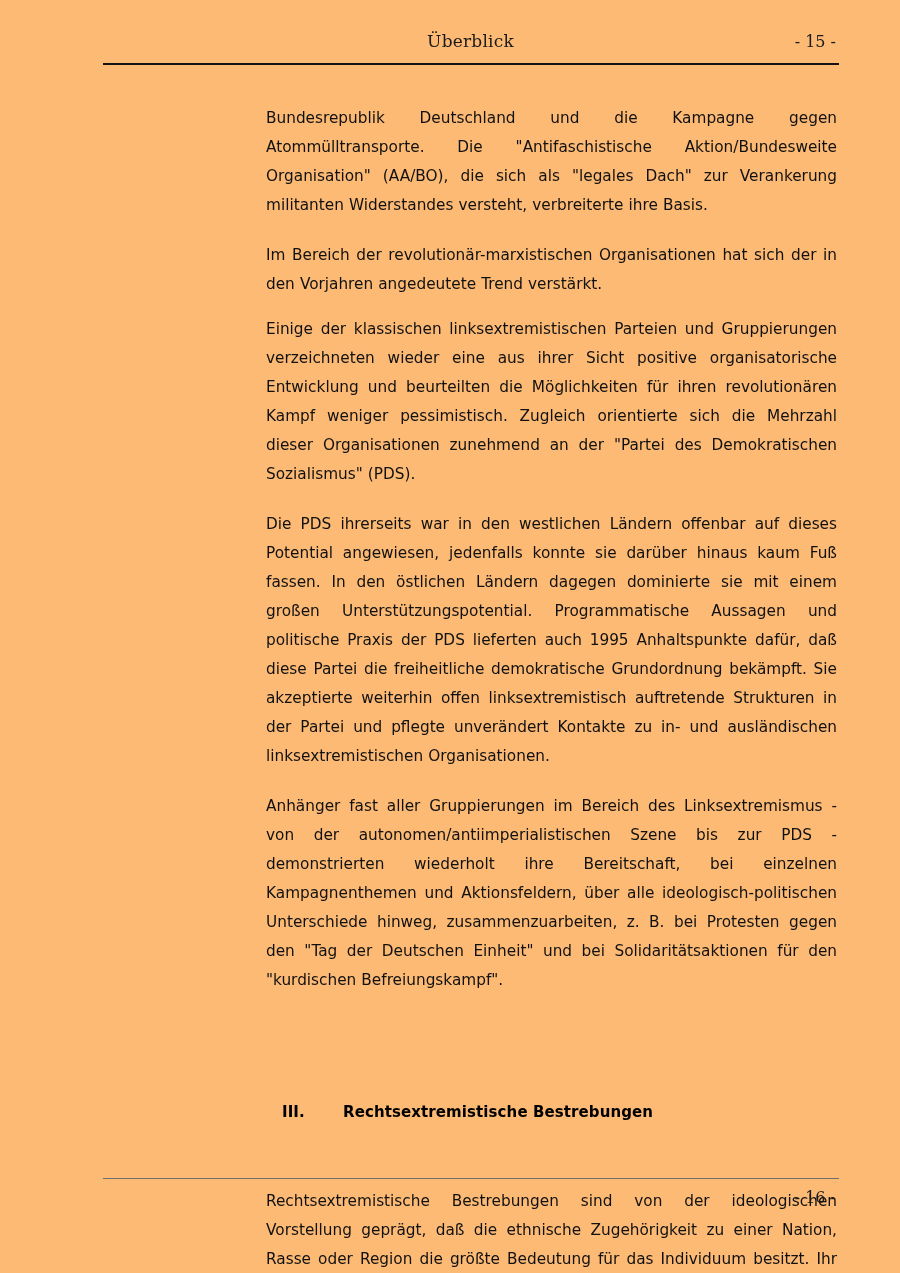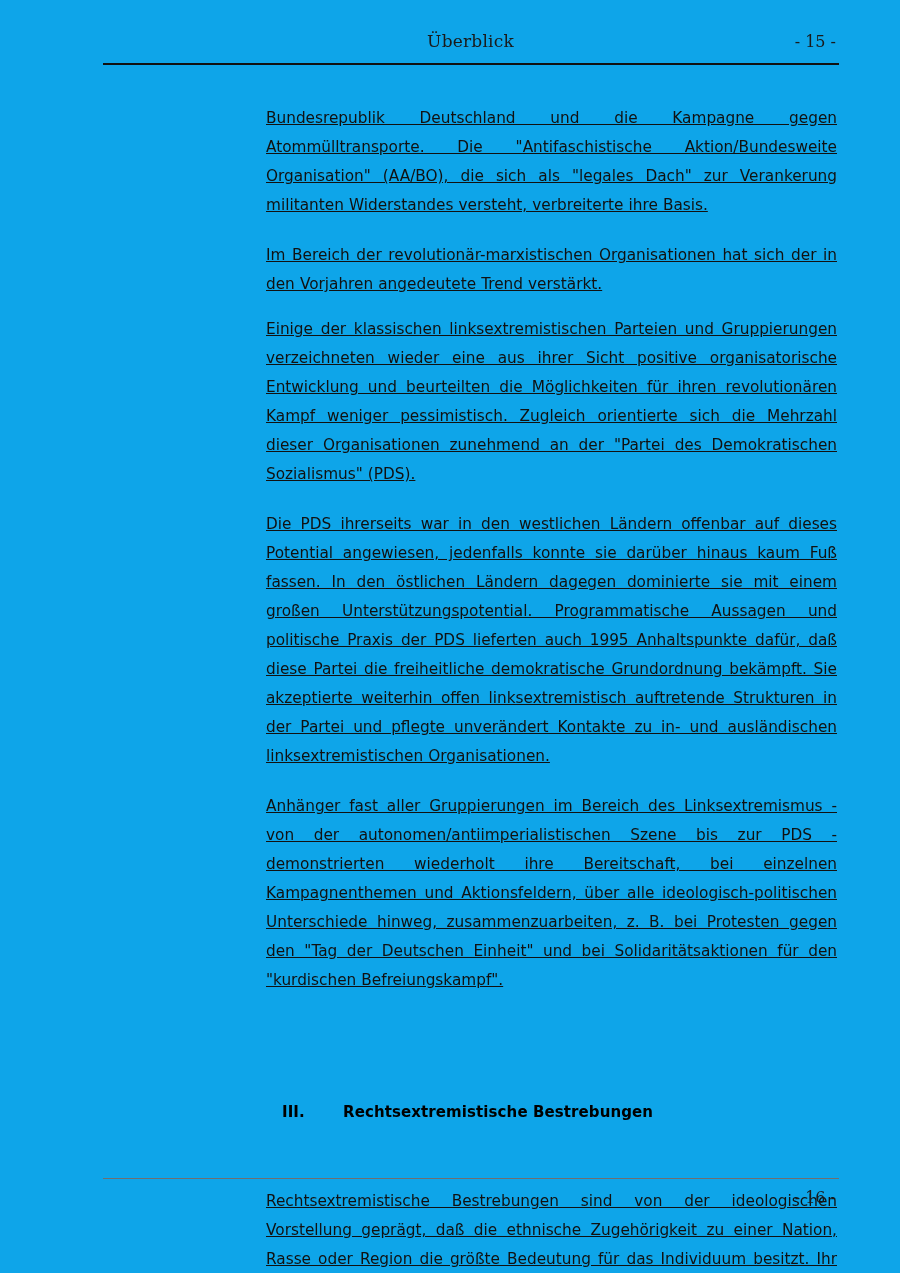--- a/index.html
+++ b/index.html
@@ -6,21 +6,21 @@
   html, body {
     margin: 0;
     padding: 0;
     background: #ffffff;
   }
 
   .page {
     position: relative;
     width: 900px;
     height: 1273px;
-    background: #0ea5e9;
+    background: #fdba74;
     overflow: hidden;
     font-family: "DejaVu Sans", "Liberation Sans", sans-serif;
     color: #111111;
     box-sizing: border-box;
   }
 
   
   .page-header {
     position: absolute;
     left: 103px;
@@ -78,21 +78,20 @@
 
   p.para {
     margin: 0 0 21px 0;
     font-size: 15.3px;
     line-height: 29px;
     text-align: justify;
     text-justify: inter-word;
     color: #111111;
     word-spacing: 0.2px;
     hyphens: none;
-    text-decoration: underline;
   }
 
   p.para:last-child {
     margin-bottom: 0;
   }
 
   
   p.para.tight {
     margin-bottom: 16px;
   }

